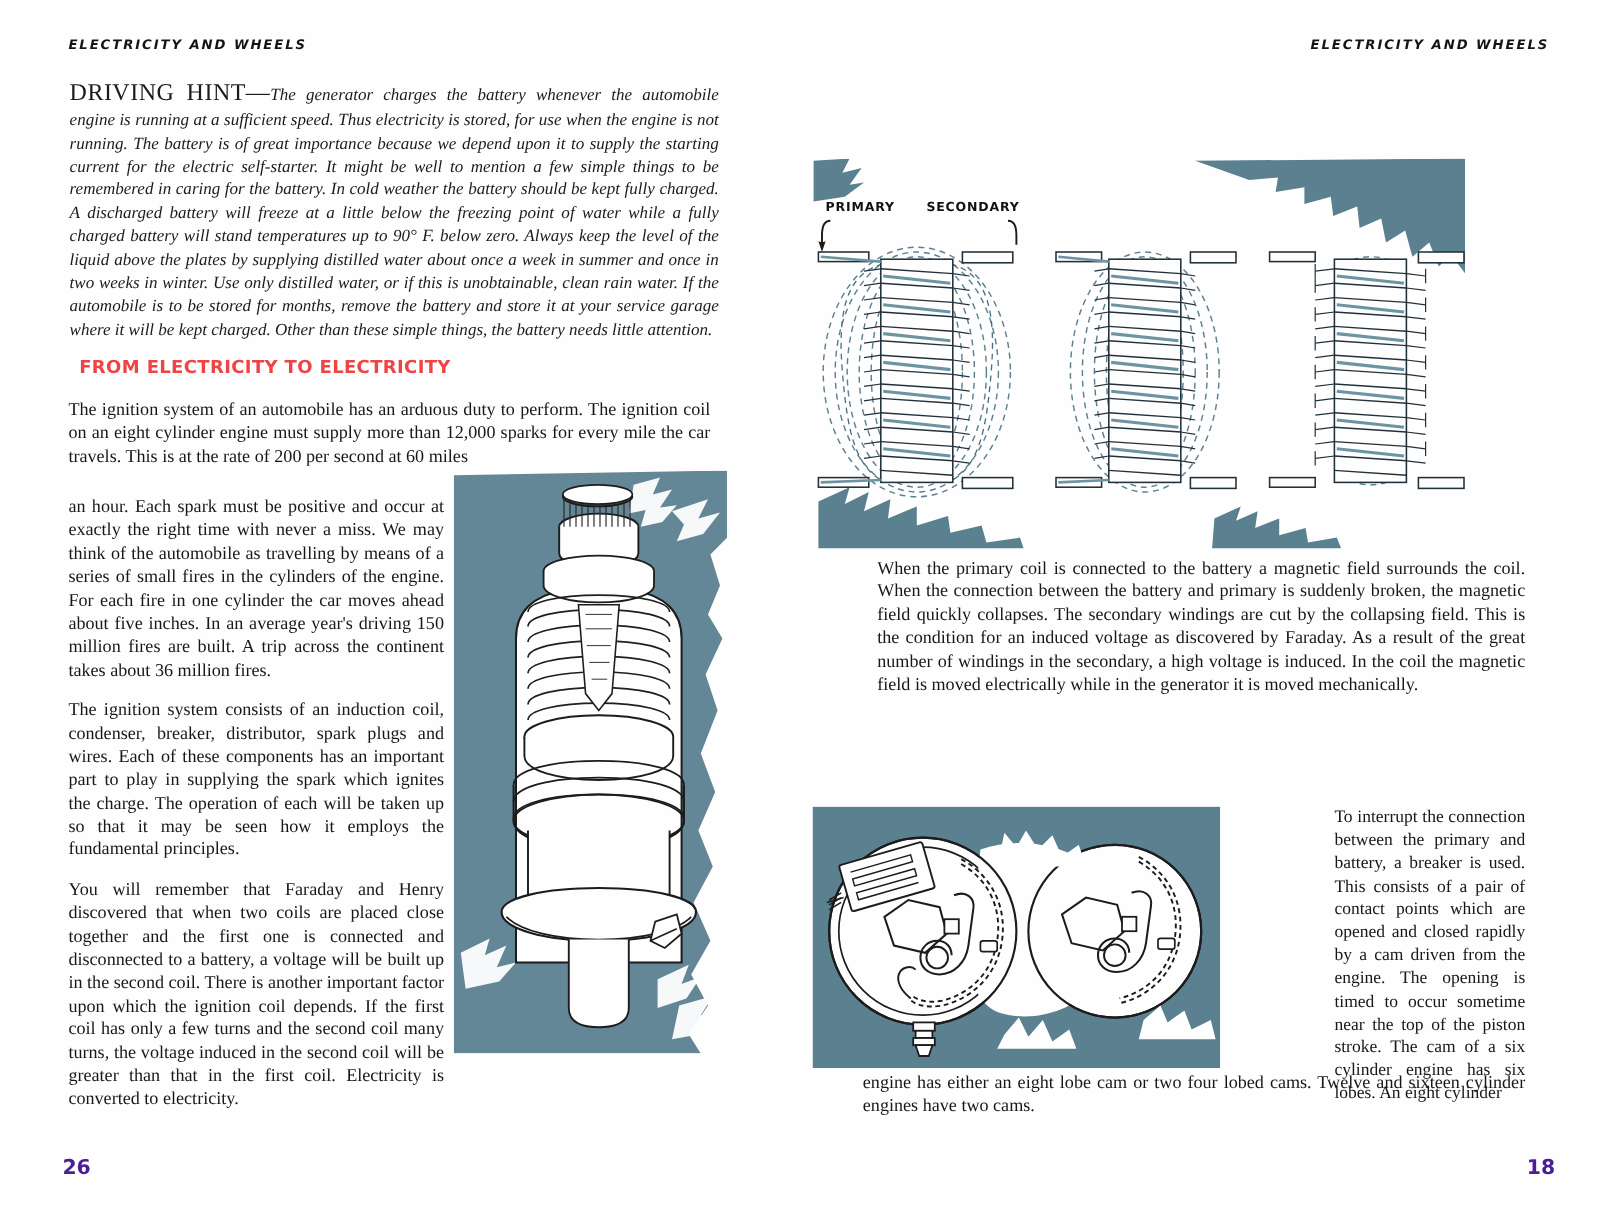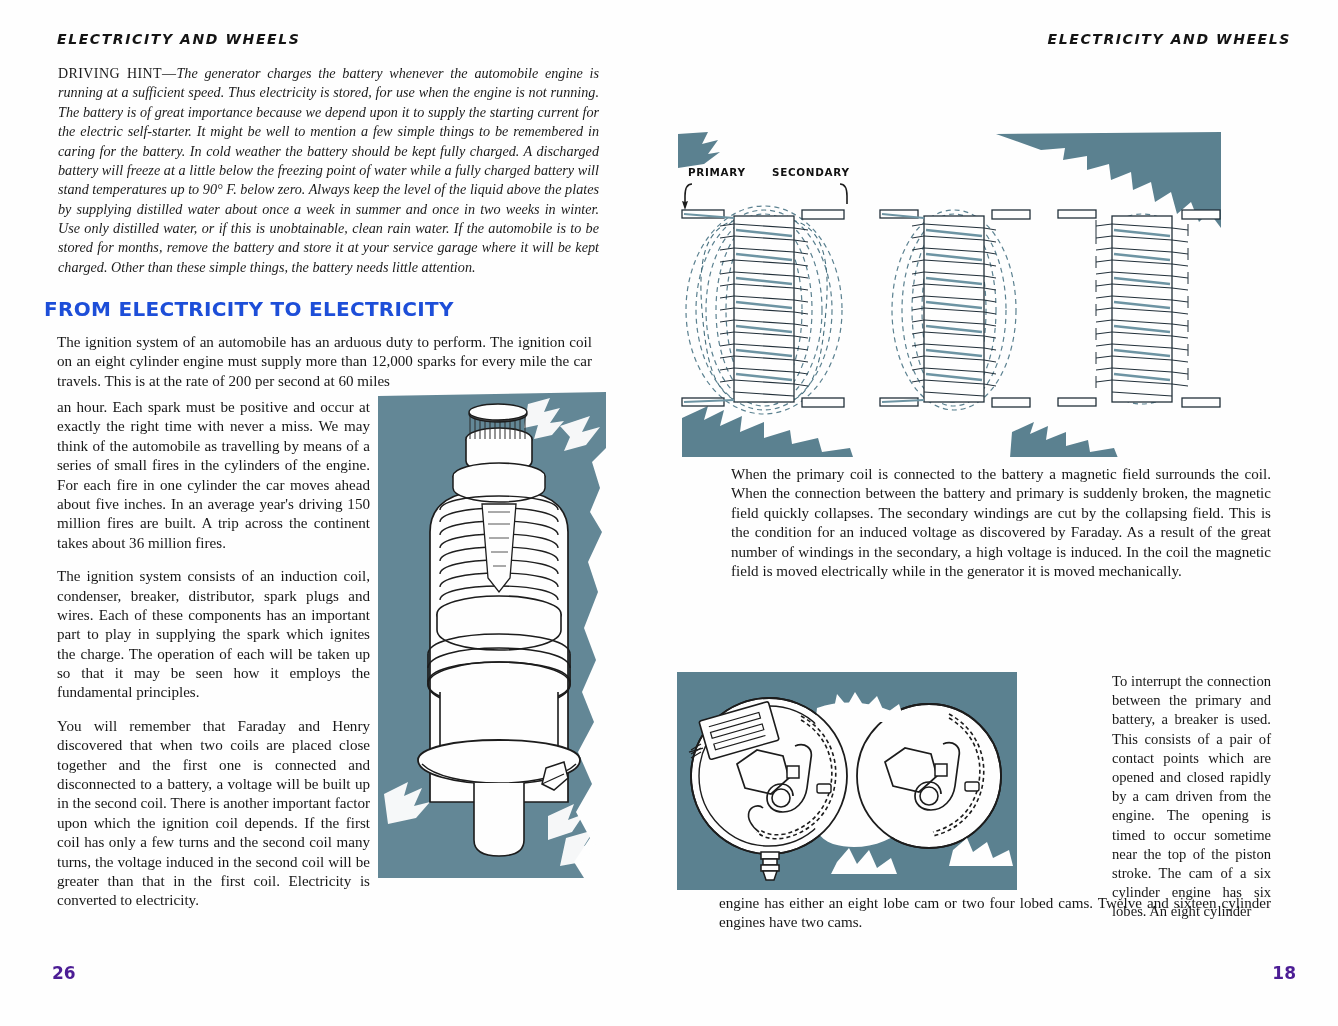--- a/index.html
+++ b/index.html
@@ -29,21 +29,21 @@
   .page-left  { padding: 0; }
   .page-right { padding: 0; }
 
   
   .runhead {
     position: absolute;
     top: 31px;
     font-family: "DejaVu Sans", sans-serif;
     font-weight: bold;
     font-style: italic;
-    font-size: 14px;
+    font-size: 11px;
     letter-spacing: 1.6px;
     color: #141414;
     white-space: nowrap;
   }
   .runhead-left  { left: 57px; }
   .runhead-right { right: 47px; }
 
   
   .folio {
     position: absolute;
@@ -73,44 +73,44 @@
     font-family: "Liberation Serif", serif;
     font-style: italic;
     font-size: 14.2px;
     line-height: 1.365;
     text-align: justify;
     color: #1b1b1b;
   }
   .hint b {
     font-style: normal;
     font-weight: normal;
-    font-size: 14px;
+    font-size: 20px;
     letter-spacing: 0.4px;
   }
   .sectiontitle {
     position: absolute;
-    left: 44px;
+    left: 66px;
     top: 297px;
     font-family: "DejaVu Sans", sans-serif;
     font-weight: bold;
-    font-size: 20px;
+    font-size: 15px;
     letter-spacing: 0.3px;
-    color: #1d4ed8;
+    color: #ef4444;
     white-space: nowrap;
   }
 
   
   .lead-left {
     left: 57px;
     top: 333px;
     width: 535px;
   }
   .wrapcol {
     left: 57px;
-    top: 398px;
+    top: 414px;
     width: 313px;
   }
   .wrapcol p { margin: 0 0 14px 0; }
   .wrapcol p:last-child { margin-bottom: 0; }
   .tail-left {
     left: 57px;
     top: 896px;
     width: 536px;
   }
 

